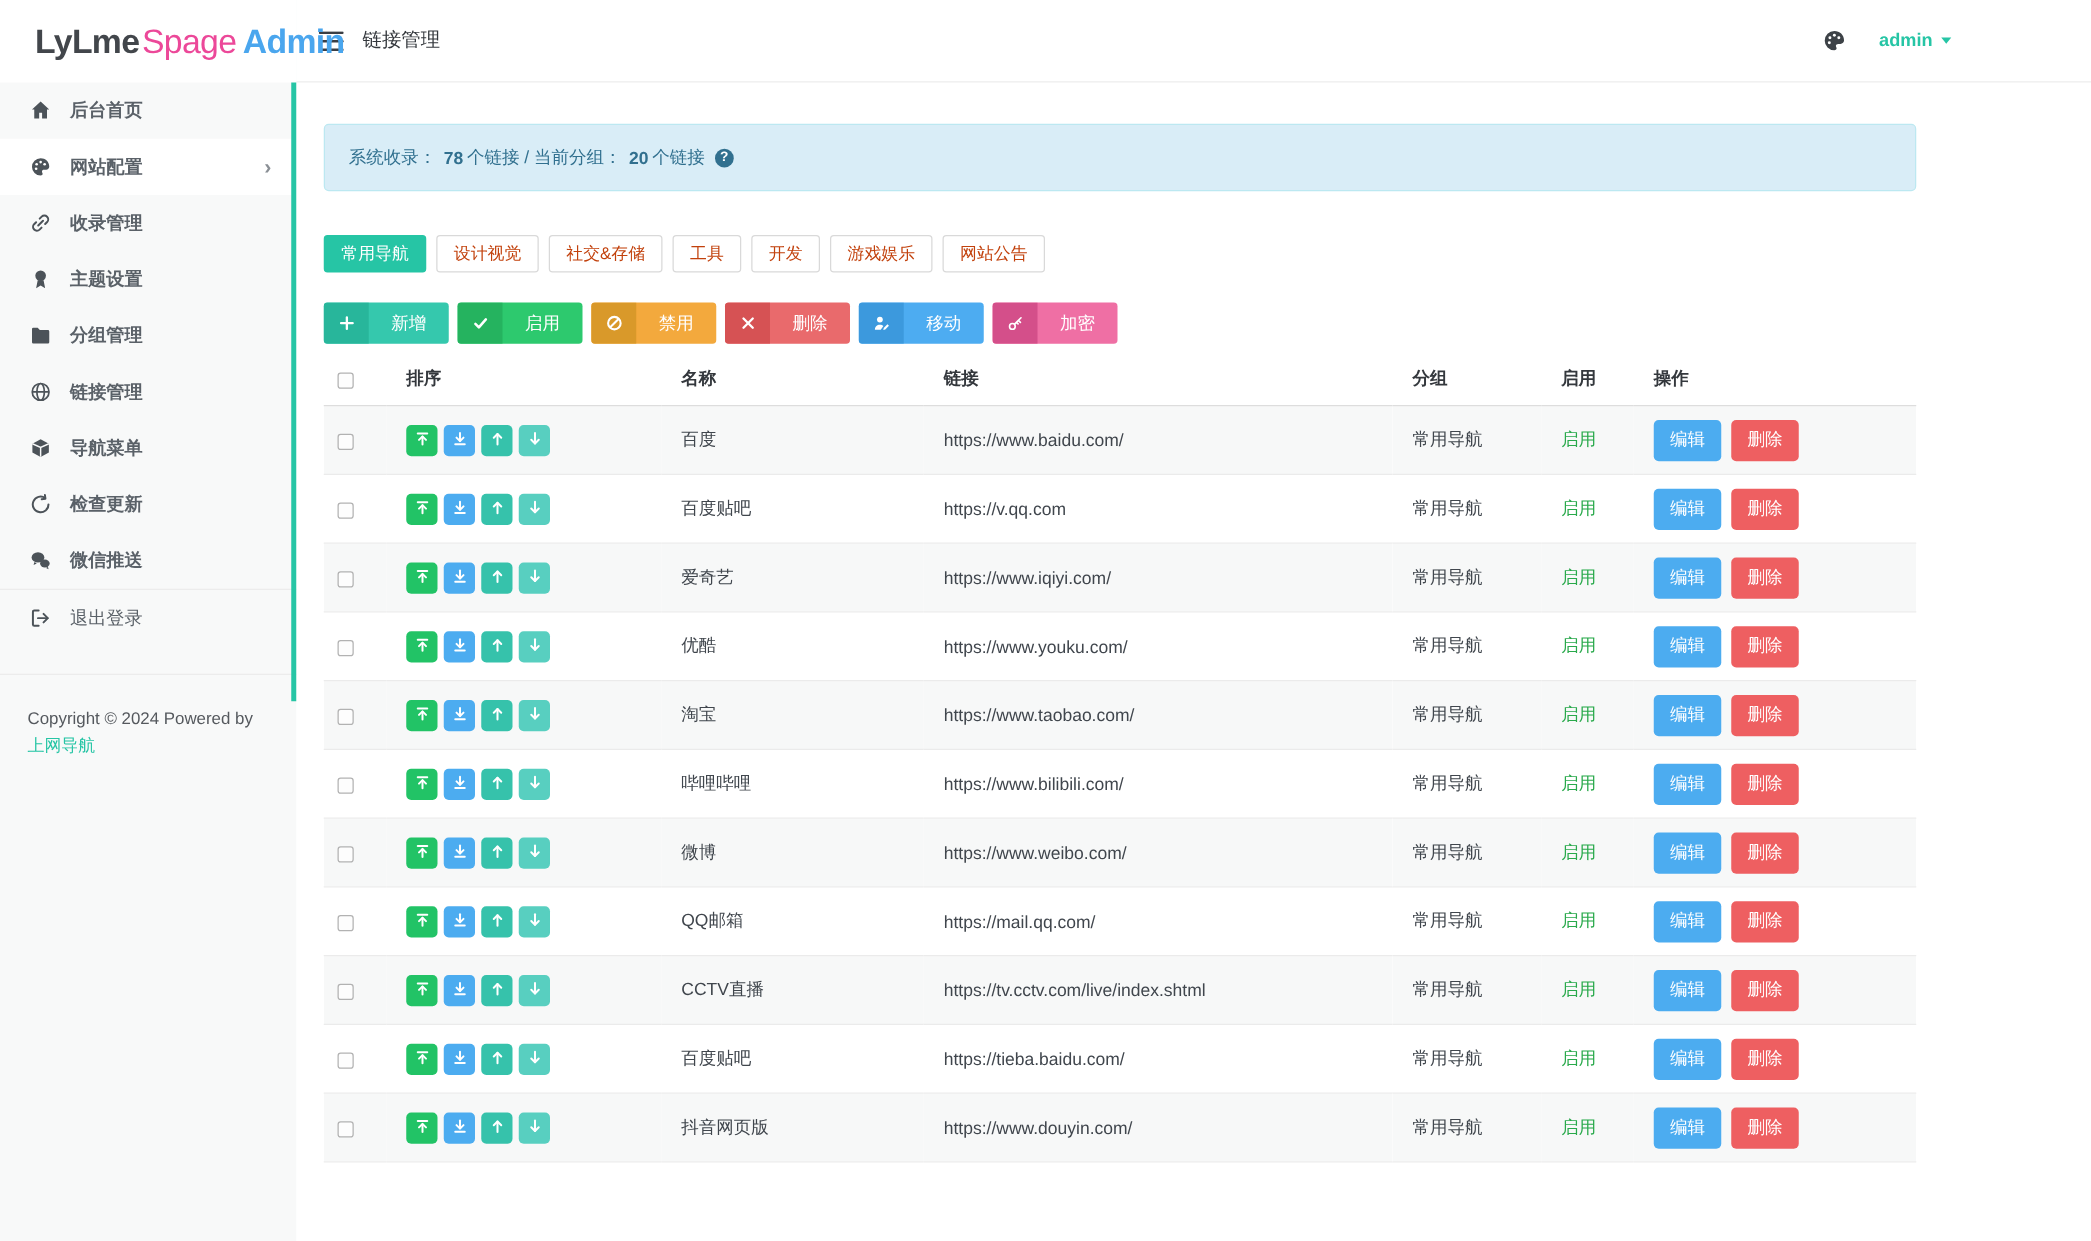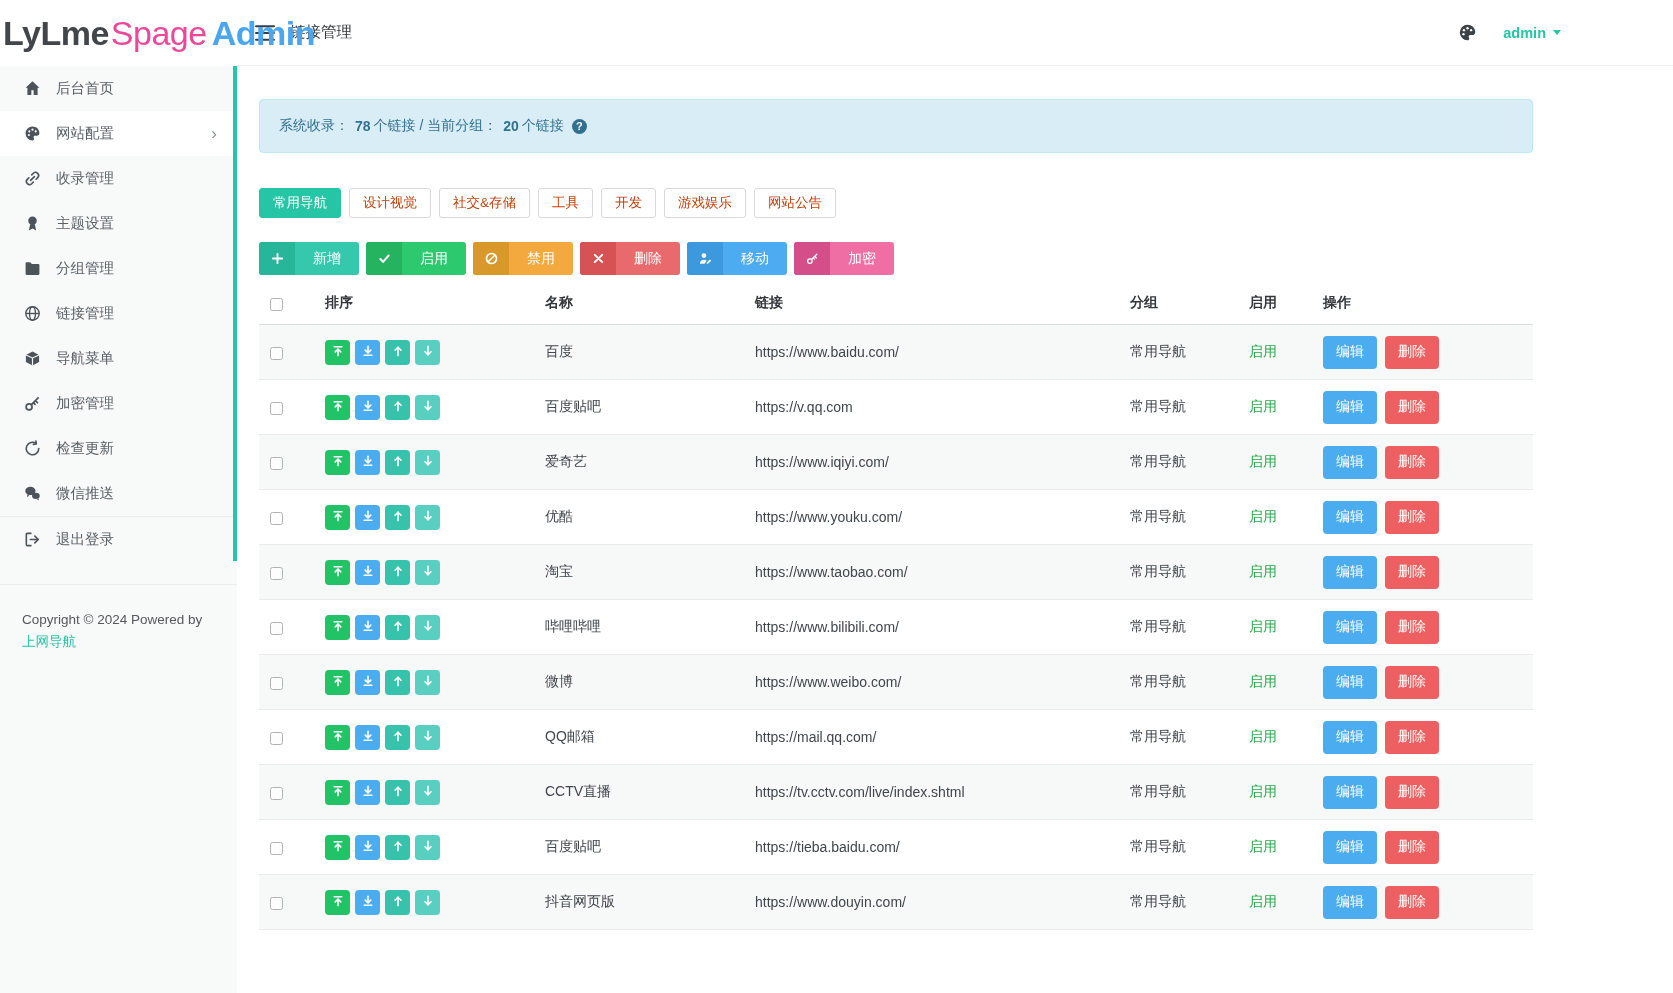--- a/index.html
+++ b/index.html
@@ -5,27 +5,27 @@
   * { box-sizing: border-box; }
   html,body { margin:0; padding:0; }
   body {
     width:1673px; height:993px; overflow:hidden; background:#fff;
     font-family:"Liberation Sans","DejaVu Sans",sans-serif; color:#40464d;
   }
   .page { position:relative; width:1673px; height:993px; overflow:hidden; }
 
   
   .sidebar { position:absolute; left:0; top:0; bottom:0; width:237px; background:#f8f9f9; }
-  .logo { height:66px; background:#fff; display:flex; align-items:center; padding-left:3px;
-          font-size:34px; letter-spacing:-0.5px; white-space:nowrap; }
+  .logo { height:66px; background:#fff; display:flex; align-items:center; padding-left:28px;
+          font-size:27px; letter-spacing:-0.5px; white-space:nowrap; }
   .logo .lg-p { font-weight:bold; color:#42464b; }
   .logo .lg-s { color:#ec4899; margin-left:2px; }
   .logo .lg-a { color:#4aa6ee; font-weight:bold; margin-left:5px; }
   .accent-bar { position:absolute; top:66px; right:0; width:4px; height:495px; background:#26c5a5; }
-  .side-nav { padding-top:0; }
+  .side-nav { padding-top:0;font-weight:bold; }
   .side-item { display:flex; align-items:center; height:45px; padding:0 20px 0 24px;
                color:#5a6168; font-size:14.5px; text-decoration:none; cursor:pointer; }
   .side-item.open { background:#fff; }
   .sicon { width:17px; height:17px; display:inline-flex; color:#4c5359; flex:none; }
   .sicon svg { width:100%; height:100%; }
   .slabel { margin-left:15px; }
   .chev { margin-left:auto; color:#8a8f95; font-size:17px; line-height:1; }
   .side-divider { border-top:1px solid #ececec; height:0; }
   .side-divider.gap { margin-top:22px; }
   .side-footer { padding:24px 22px 0; font-size:13.5px; color:#55595e; line-height:1.65; }
@@ -163,29 +163,20 @@
           <span class="sicon">
             <svg viewBox="0 0 16 16">
               <path d="M8 1.3 14.2 4.7v6.6L8 14.7 1.8 11.3V4.7z" fill="currentColor"></path>
               <path d="M8 7.5v7M1.8 4.7 8 7.5l6.2-2.8" stroke="#f8f9f9" stroke-width="1.1" fill="none"></path>
             </svg>
           </span>
           <span class="slabel">导航菜单</span>
         </a>
         <a class="side-item">
           <span class="sicon">
-            <svg viewBox="0 0 16 16" fill="none" stroke="currentColor" stroke-width="1.6" stroke-linecap="round">
-              <circle cx="4.8" cy="11.2" r="2.8"></circle>
-              <path d="m7 9 6.3-6.3M10.7 5.3l2 2M8.8 7.2l1.6 1.6"></path>
-            </svg>
-          </span>
-          <span class="slabel">加密管理</span>
-        </a>
-        <a class="side-item">
-          <span class="sicon">
             <svg viewBox="0 0 16 16" fill="none" stroke="currentColor" stroke-width="1.5" stroke-linecap="round">
               <path d="M13.9 8A5.9 5.9 0 1 1 11.4 3.2"></path>
               <path d="M11.2 0.9l.4 2.8-2.8.4" stroke-linejoin="round"></path>
             </svg>
           </span>
           <span class="slabel">检查更新</span>
         </a>
         <a class="side-item">
           <span class="sicon">
             <svg viewBox="0 0 16 16" fill="currentColor">

